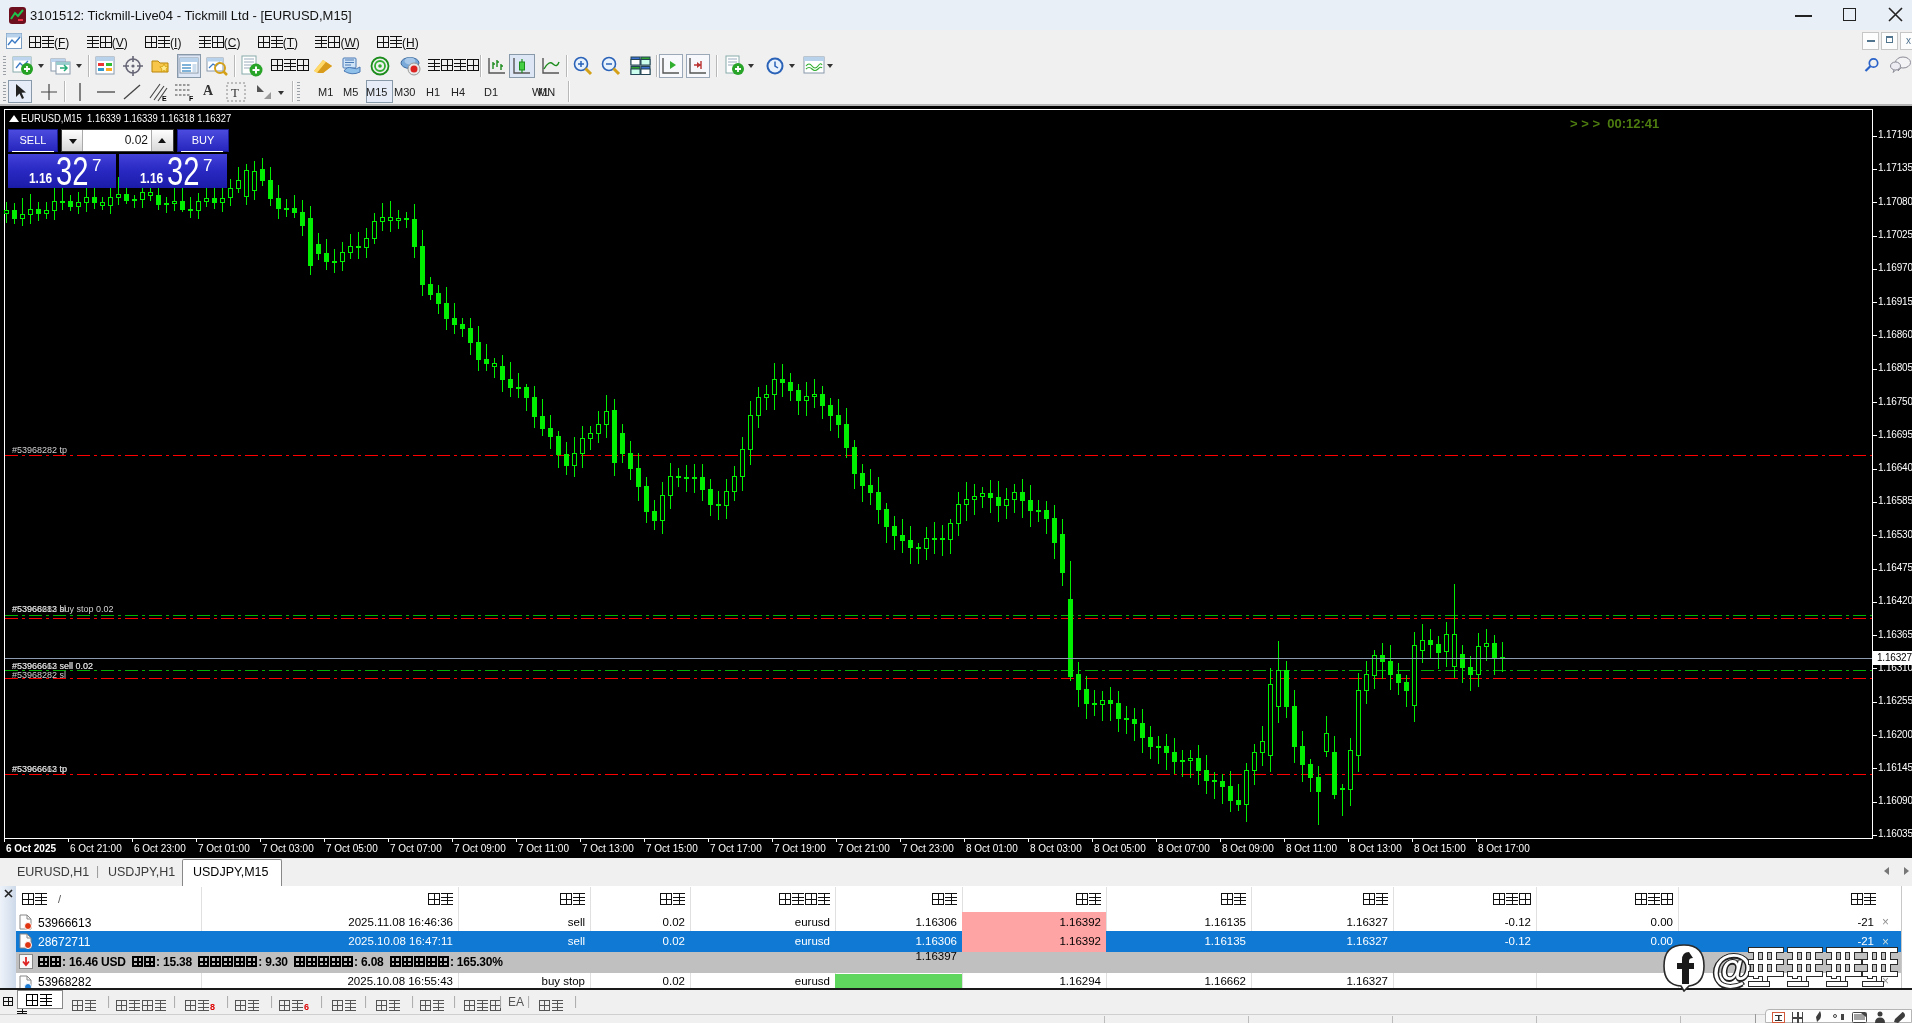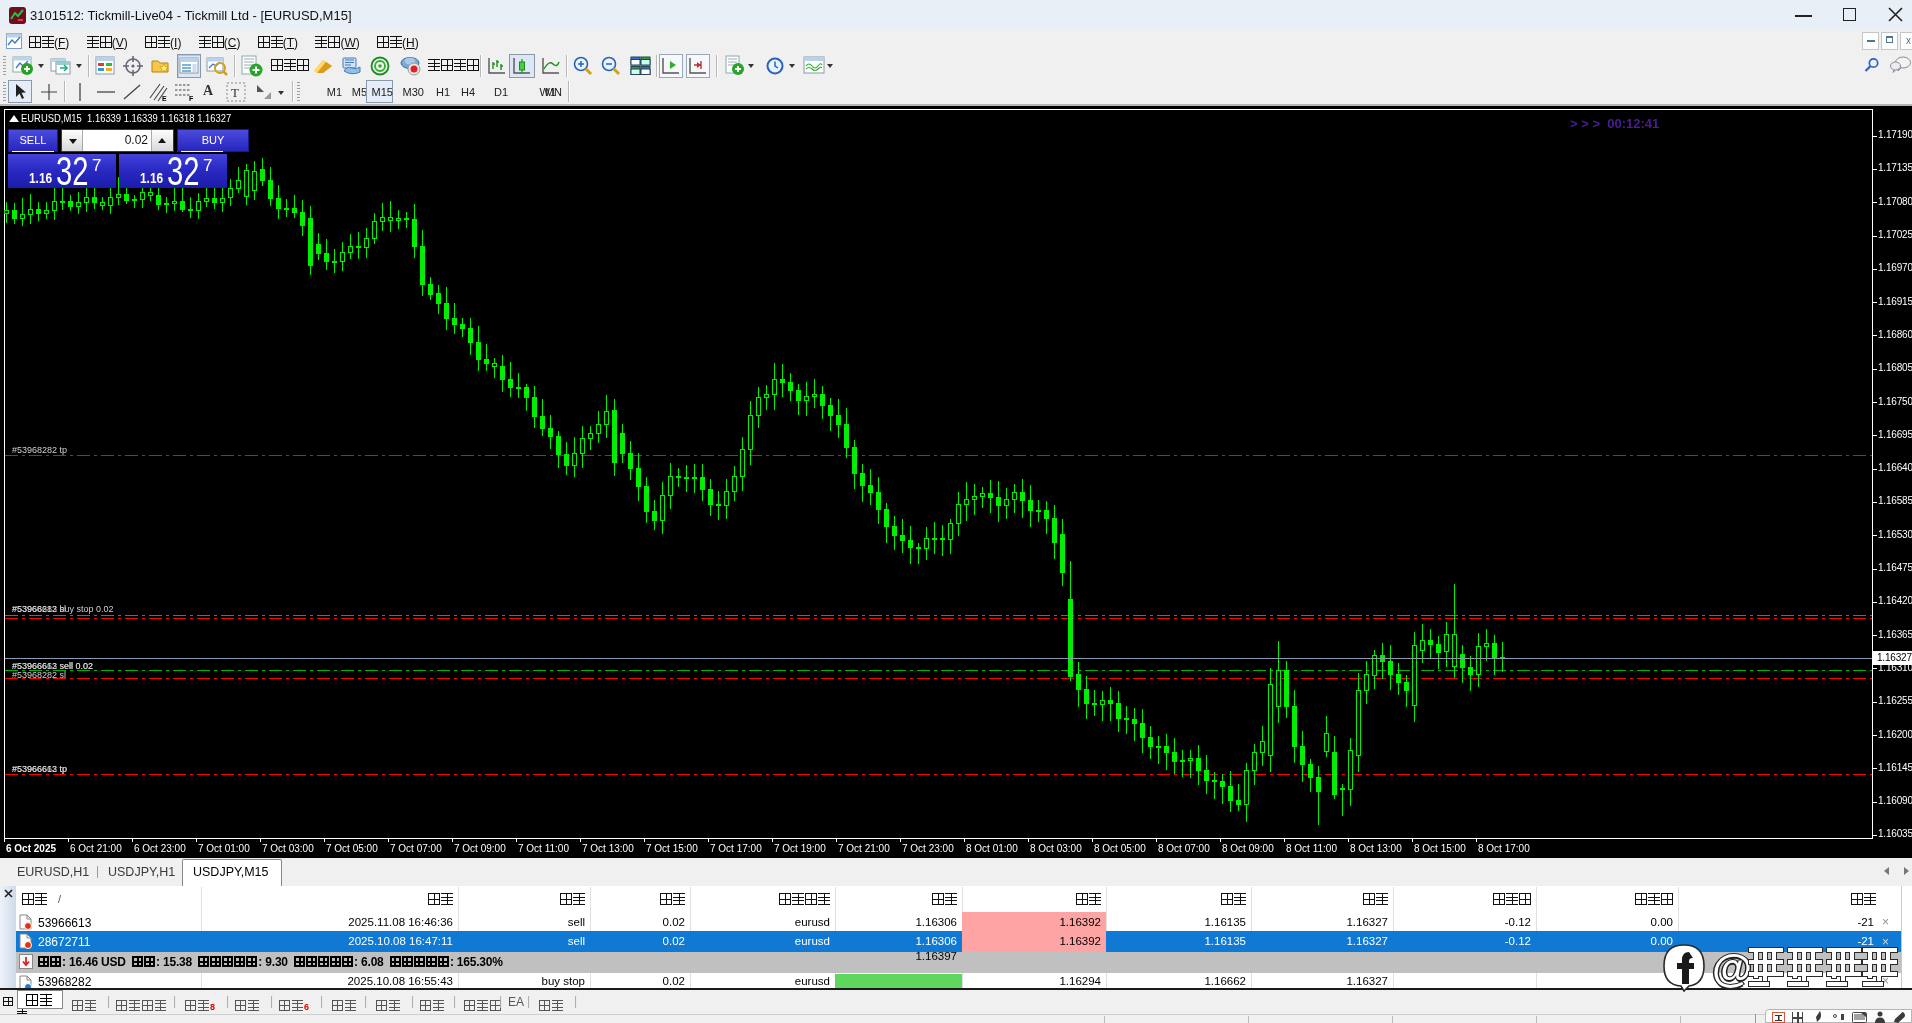--- a/index.html
+++ b/index.html
@@ -13,21 +13,21 @@
 background-repeat:no-repeat}
 .cj2{display:inline-block;position:relative;width:11px;height:11px;vertical-align:-1px;
 background:linear-gradient(currentColor,currentColor) 0 0/100% 1px,
 linear-gradient(currentColor,currentColor) 0 100%/100% 1px,
 linear-gradient(currentColor,currentColor) 0 33%/100% 1px,
 linear-gradient(currentColor,currentColor) 0 66%/100% 1px,
 linear-gradient(currentColor,currentColor) 50% 0/1px 100%;
 background-repeat:no-repeat}
 .sepv{position:absolute;width:1px;background:#b8b8b8;box-shadow:1px 0 0 #fff}
 .grip{position:absolute;width:3px;background:repeating-linear-gradient(#9aa0a6 0 1px,transparent 1px 3px)}
-.tbtn{position:absolute;font-size:11px;color:#222;text-align:right}
+.tbtn{position:absolute;font-size:11px;color:#222;text-align:left}
 .win{position:absolute;width:17px;height:18px;background:#fdfdfd;border:1px solid #c6c6c6;color:#51748f;font-size:10px;text-align:center;line-height:16px}
 </style></head>
 <body>
 
 <div class="a" style="left:0;top:0;width:1912px;height:30px;background:#e9eff6"></div>
 <svg class="a" style="left:9px;top:7px" width="17" height="17" viewBox="0 0 17 17">
  <rect x="0" y="0" width="17" height="17" rx="3" fill="#6d0f1e"></rect>
  <path d="M2 12 L6 6 L9 9 L14 3" stroke="#1fc24d" stroke-width="2" fill="none"></path>
  <path d="M9 13 L14 13" stroke="#e8374a" stroke-width="2"></path>
 </svg>
@@ -511,32 +511,32 @@
 <div class="a" style="left:61px;top:129px;width:113px;height:23px;background:#fff;border:1px solid #3a3a3a"></div>
 <div class="a" style="left:62px;top:130px;width:21px;height:21px;background:linear-gradient(#fefefe,#d8d8d8);border-right:1px solid #aaa"></div>
 <svg class="a" style="left:69px;top:139px" width="8" height="5" viewBox="0 0 8 5">
     <path d="M0 0 H8 L4 5 Z" fill="#111"></path>
   </svg>
 <div class="a" style="left:84px;top:133px;width:64px;font-size:12px;color:#111;text-align:right">0.02</div>
 <div class="a" style="left:151px;top:130px;width:22px;height:21px;background:linear-gradient(#fefefe,#d8d8d8);border-left:1px solid #aaa"></div>
 <svg class="a" style="left:158px;top:138px" width="8" height="5" viewBox="0 0 8 5">
     <path d="M0 5 H8 L4 0 Z" fill="#111"></path>
   </svg>
-<div class="a" style="left:177px;top:129px;width:72px;height:23px;background:linear-gradient(#4b4bdf,#2626bd);border:1px solid #1a1a90;color:#fff;font-size:11px;text-align:center;line-height:21px">BUY</div>
+<div class="a" style="left:177px;top:129px;width:52px;height:23px;background:linear-gradient(#4b4bdf,#2626bd);border:1px solid #1a1a90;color:#fff;font-size:11px;text-align:center;line-height:21px">BUY</div>
 <div class="a" style="left:181px;top:151px;width:42px;height:1px;background:#fff"></div>
 <div class="a" style="left:8px;top:154px;width:108px;height:34px;background:linear-gradient(#4343da 0%,#2a2ac4 45%,#1b1baa 100%)"></div>
 <div class="a" style="left:119px;top:154px;width:108px;height:34px;background:linear-gradient(#4343da 0%,#2a2ac4 45%,#1b1baa 100%)"></div>
 <div class="a" style="left:29px;top:170px;font-size:14px;font-weight:bold;color:#fff;transform:scaleX(.85);transform-origin:0 0">1.16</div>
 <div class="a" style="left:56px;top:149px;font-size:40px;color:#fff;transform:scaleX(.73);transform-origin:0 0">32</div>
 <div class="a" style="left:92px;top:156px;font-size:17px;color:#fff">7</div>
 <div class="a" style="left:140px;top:170px;font-size:14px;font-weight:bold;color:#fff;transform:scaleX(.85);transform-origin:0 0">1.16</div>
 <div class="a" style="left:167px;top:149px;font-size:40px;color:#fff;transform:scaleX(.73);transform-origin:0 0">32</div>
 <div class="a" style="left:203px;top:156px;font-size:17px;color:#fff">7</div>
 
-<div class="a" style="left:1570px;top:116px;font-size:13px;font-weight:bold;color:#4c1d95">&gt; &gt; &gt;&nbsp; 00:12:41</div>
+<div class="a" style="left:1570px;top:116px;font-size:13px;font-weight:bold;color:#4d7c0f">&gt; &gt; &gt;&nbsp; 00:12:41</div>
 
 <div class="a" style="left:1873px;top:651px;width:39px;height:14px;background:#fff"></div>
 <div class="a" style="left:1877px;top:652px;font-size:10px;letter-spacing:-0.2px;color:#000">1.16327</div>
 <div class="a" style="left:1872px;top:135.6px;width:5px;height:1px;background:#fff"></div><div class="pxl" style="left:1878px;top:129.1px">1.17190</div><div class="a" style="left:1872px;top:168.9px;width:5px;height:1px;background:#fff"></div><div class="pxl" style="left:1878px;top:162.4px">1.17135</div><div class="a" style="left:1872px;top:202.2px;width:5px;height:1px;background:#fff"></div><div class="pxl" style="left:1878px;top:195.7px">1.17080</div><div class="a" style="left:1872px;top:235.5px;width:5px;height:1px;background:#fff"></div><div class="pxl" style="left:1878px;top:229.0px">1.17025</div><div class="a" style="left:1872px;top:268.8px;width:5px;height:1px;background:#fff"></div><div class="pxl" style="left:1878px;top:262.3px">1.16970</div><div class="a" style="left:1872px;top:302.1px;width:5px;height:1px;background:#fff"></div><div class="pxl" style="left:1878px;top:295.6px">1.16915</div><div class="a" style="left:1872px;top:335.4px;width:5px;height:1px;background:#fff"></div><div class="pxl" style="left:1878px;top:328.9px">1.16860</div><div class="a" style="left:1872px;top:368.7px;width:5px;height:1px;background:#fff"></div><div class="pxl" style="left:1878px;top:362.2px">1.16805</div><div class="a" style="left:1872px;top:402.0px;width:5px;height:1px;background:#fff"></div><div class="pxl" style="left:1878px;top:395.5px">1.16750</div><div class="a" style="left:1872px;top:435.3px;width:5px;height:1px;background:#fff"></div><div class="pxl" style="left:1878px;top:428.8px">1.16695</div><div class="a" style="left:1872px;top:468.6px;width:5px;height:1px;background:#fff"></div><div class="pxl" style="left:1878px;top:462.1px">1.16640</div><div class="a" style="left:1872px;top:501.9px;width:5px;height:1px;background:#fff"></div><div class="pxl" style="left:1878px;top:495.4px">1.16585</div><div class="a" style="left:1872px;top:535.2px;width:5px;height:1px;background:#fff"></div><div class="pxl" style="left:1878px;top:528.7px">1.16530</div><div class="a" style="left:1872px;top:568.5px;width:5px;height:1px;background:#fff"></div><div class="pxl" style="left:1878px;top:562.0px">1.16475</div><div class="a" style="left:1872px;top:601.8px;width:5px;height:1px;background:#fff"></div><div class="pxl" style="left:1878px;top:595.3px">1.16420</div><div class="a" style="left:1872px;top:635.1px;width:5px;height:1px;background:#fff"></div><div class="pxl" style="left:1878px;top:628.6px">1.16365</div><div class="a" style="left:1872px;top:668.4px;width:5px;height:1px;background:#fff"></div><div class="pxl" style="left:1878px;top:661.9px">1.16310</div><div class="a" style="left:1872px;top:701.7px;width:5px;height:1px;background:#fff"></div><div class="pxl" style="left:1878px;top:695.2px">1.16255</div><div class="a" style="left:1872px;top:735.0px;width:5px;height:1px;background:#fff"></div><div class="pxl" style="left:1878px;top:728.5px">1.16200</div><div class="a" style="left:1872px;top:768.3px;width:5px;height:1px;background:#fff"></div><div class="pxl" style="left:1878px;top:761.8px">1.16145</div><div class="a" style="left:1872px;top:801.6px;width:5px;height:1px;background:#fff"></div><div class="pxl" style="left:1878px;top:795.1px">1.16090</div><div class="a" style="left:1872px;top:834.9px;width:5px;height:1px;background:#fff"></div><div class="pxl" style="left:1878px;top:828.4px">1.16035</div>
 
 <div class="a" style="left:4px;top:838px;width:1px;height:4px;background:#fff"></div><div class="tml" style="left:6px;top:843px;font-weight:bold;">6 Oct 2025</div><div class="a" style="left:68px;top:838px;width:1px;height:4px;background:#fff"></div><div class="tml" style="left:70px;top:843px;">6 Oct 21:00</div><div class="a" style="left:132px;top:838px;width:1px;height:4px;background:#fff"></div><div class="tml" style="left:134px;top:843px;">6 Oct 23:00</div><div class="a" style="left:196px;top:838px;width:1px;height:4px;background:#fff"></div><div class="tml" style="left:198px;top:843px;">7 Oct 01:00</div><div class="a" style="left:260px;top:838px;width:1px;height:4px;background:#fff"></div><div class="tml" style="left:262px;top:843px;">7 Oct 03:00</div><div class="a" style="left:324px;top:838px;width:1px;height:4px;background:#fff"></div><div class="tml" style="left:326px;top:843px;">7 Oct 05:00</div><div class="a" style="left:388px;top:838px;width:1px;height:4px;background:#fff"></div><div class="tml" style="left:390px;top:843px;">7 Oct 07:00</div><div class="a" style="left:452px;top:838px;width:1px;height:4px;background:#fff"></div><div class="tml" style="left:454px;top:843px;">7 Oct 09:00</div><div class="a" style="left:516px;top:838px;width:1px;height:4px;background:#fff"></div><div class="tml" style="left:518px;top:843px;">7 Oct 11:00</div><div class="a" style="left:580px;top:838px;width:1px;height:4px;background:#fff"></div><div class="tml" style="left:582px;top:843px;">7 Oct 13:00</div><div class="a" style="left:644px;top:838px;width:1px;height:4px;background:#fff"></div><div class="tml" style="left:646px;top:843px;">7 Oct 15:00</div><div class="a" style="left:708px;top:838px;width:1px;height:4px;background:#fff"></div><div class="tml" style="left:710px;top:843px;">7 Oct 17:00</div><div class="a" style="left:772px;top:838px;width:1px;height:4px;background:#fff"></div><div class="tml" style="left:774px;top:843px;">7 Oct 19:00</div><div class="a" style="left:836px;top:838px;width:1px;height:4px;background:#fff"></div><div class="tml" style="left:838px;top:843px;">7 Oct 21:00</div><div class="a" style="left:900px;top:838px;width:1px;height:4px;background:#fff"></div><div class="tml" style="left:902px;top:843px;">7 Oct 23:00</div><div class="a" style="left:964px;top:838px;width:1px;height:4px;background:#fff"></div><div class="tml" style="left:966px;top:843px;">8 Oct 01:00</div><div class="a" style="left:1028px;top:838px;width:1px;height:4px;background:#fff"></div><div class="tml" style="left:1030px;top:843px;">8 Oct 03:00</div><div class="a" style="left:1092px;top:838px;width:1px;height:4px;background:#fff"></div><div class="tml" style="left:1094px;top:843px;">8 Oct 05:00</div><div class="a" style="left:1156px;top:838px;width:1px;height:4px;background:#fff"></div><div class="tml" style="left:1158px;top:843px;">8 Oct 07:00</div><div class="a" style="left:1220px;top:838px;width:1px;height:4px;background:#fff"></div><div class="tml" style="left:1222px;top:843px;">8 Oct 09:00</div><div class="a" style="left:1284px;top:838px;width:1px;height:4px;background:#fff"></div><div class="tml" style="left:1286px;top:843px;">8 Oct 11:00</div><div class="a" style="left:1348px;top:838px;width:1px;height:4px;background:#fff"></div><div class="tml" style="left:1350px;top:843px;">8 Oct 13:00</div><div class="a" style="left:1412px;top:838px;width:1px;height:4px;background:#fff"></div><div class="tml" style="left:1414px;top:843px;">8 Oct 15:00</div><div class="a" style="left:1476px;top:838px;width:1px;height:4px;background:#fff"></div><div class="tml" style="left:1478px;top:843px;">8 Oct 17:00</div>
 
 <div class="a" style="left:0;top:858px;width:1912px;height:28px;background:#f0f0f0"></div>
 <div class="a" style="left:17px;top:865px;font-size:12.5px;color:#3a3a3a">EURUSD,H1</div>
 <div class="a" style="left:96px;top:864px;font-size:12px;color:#999">|</div>

